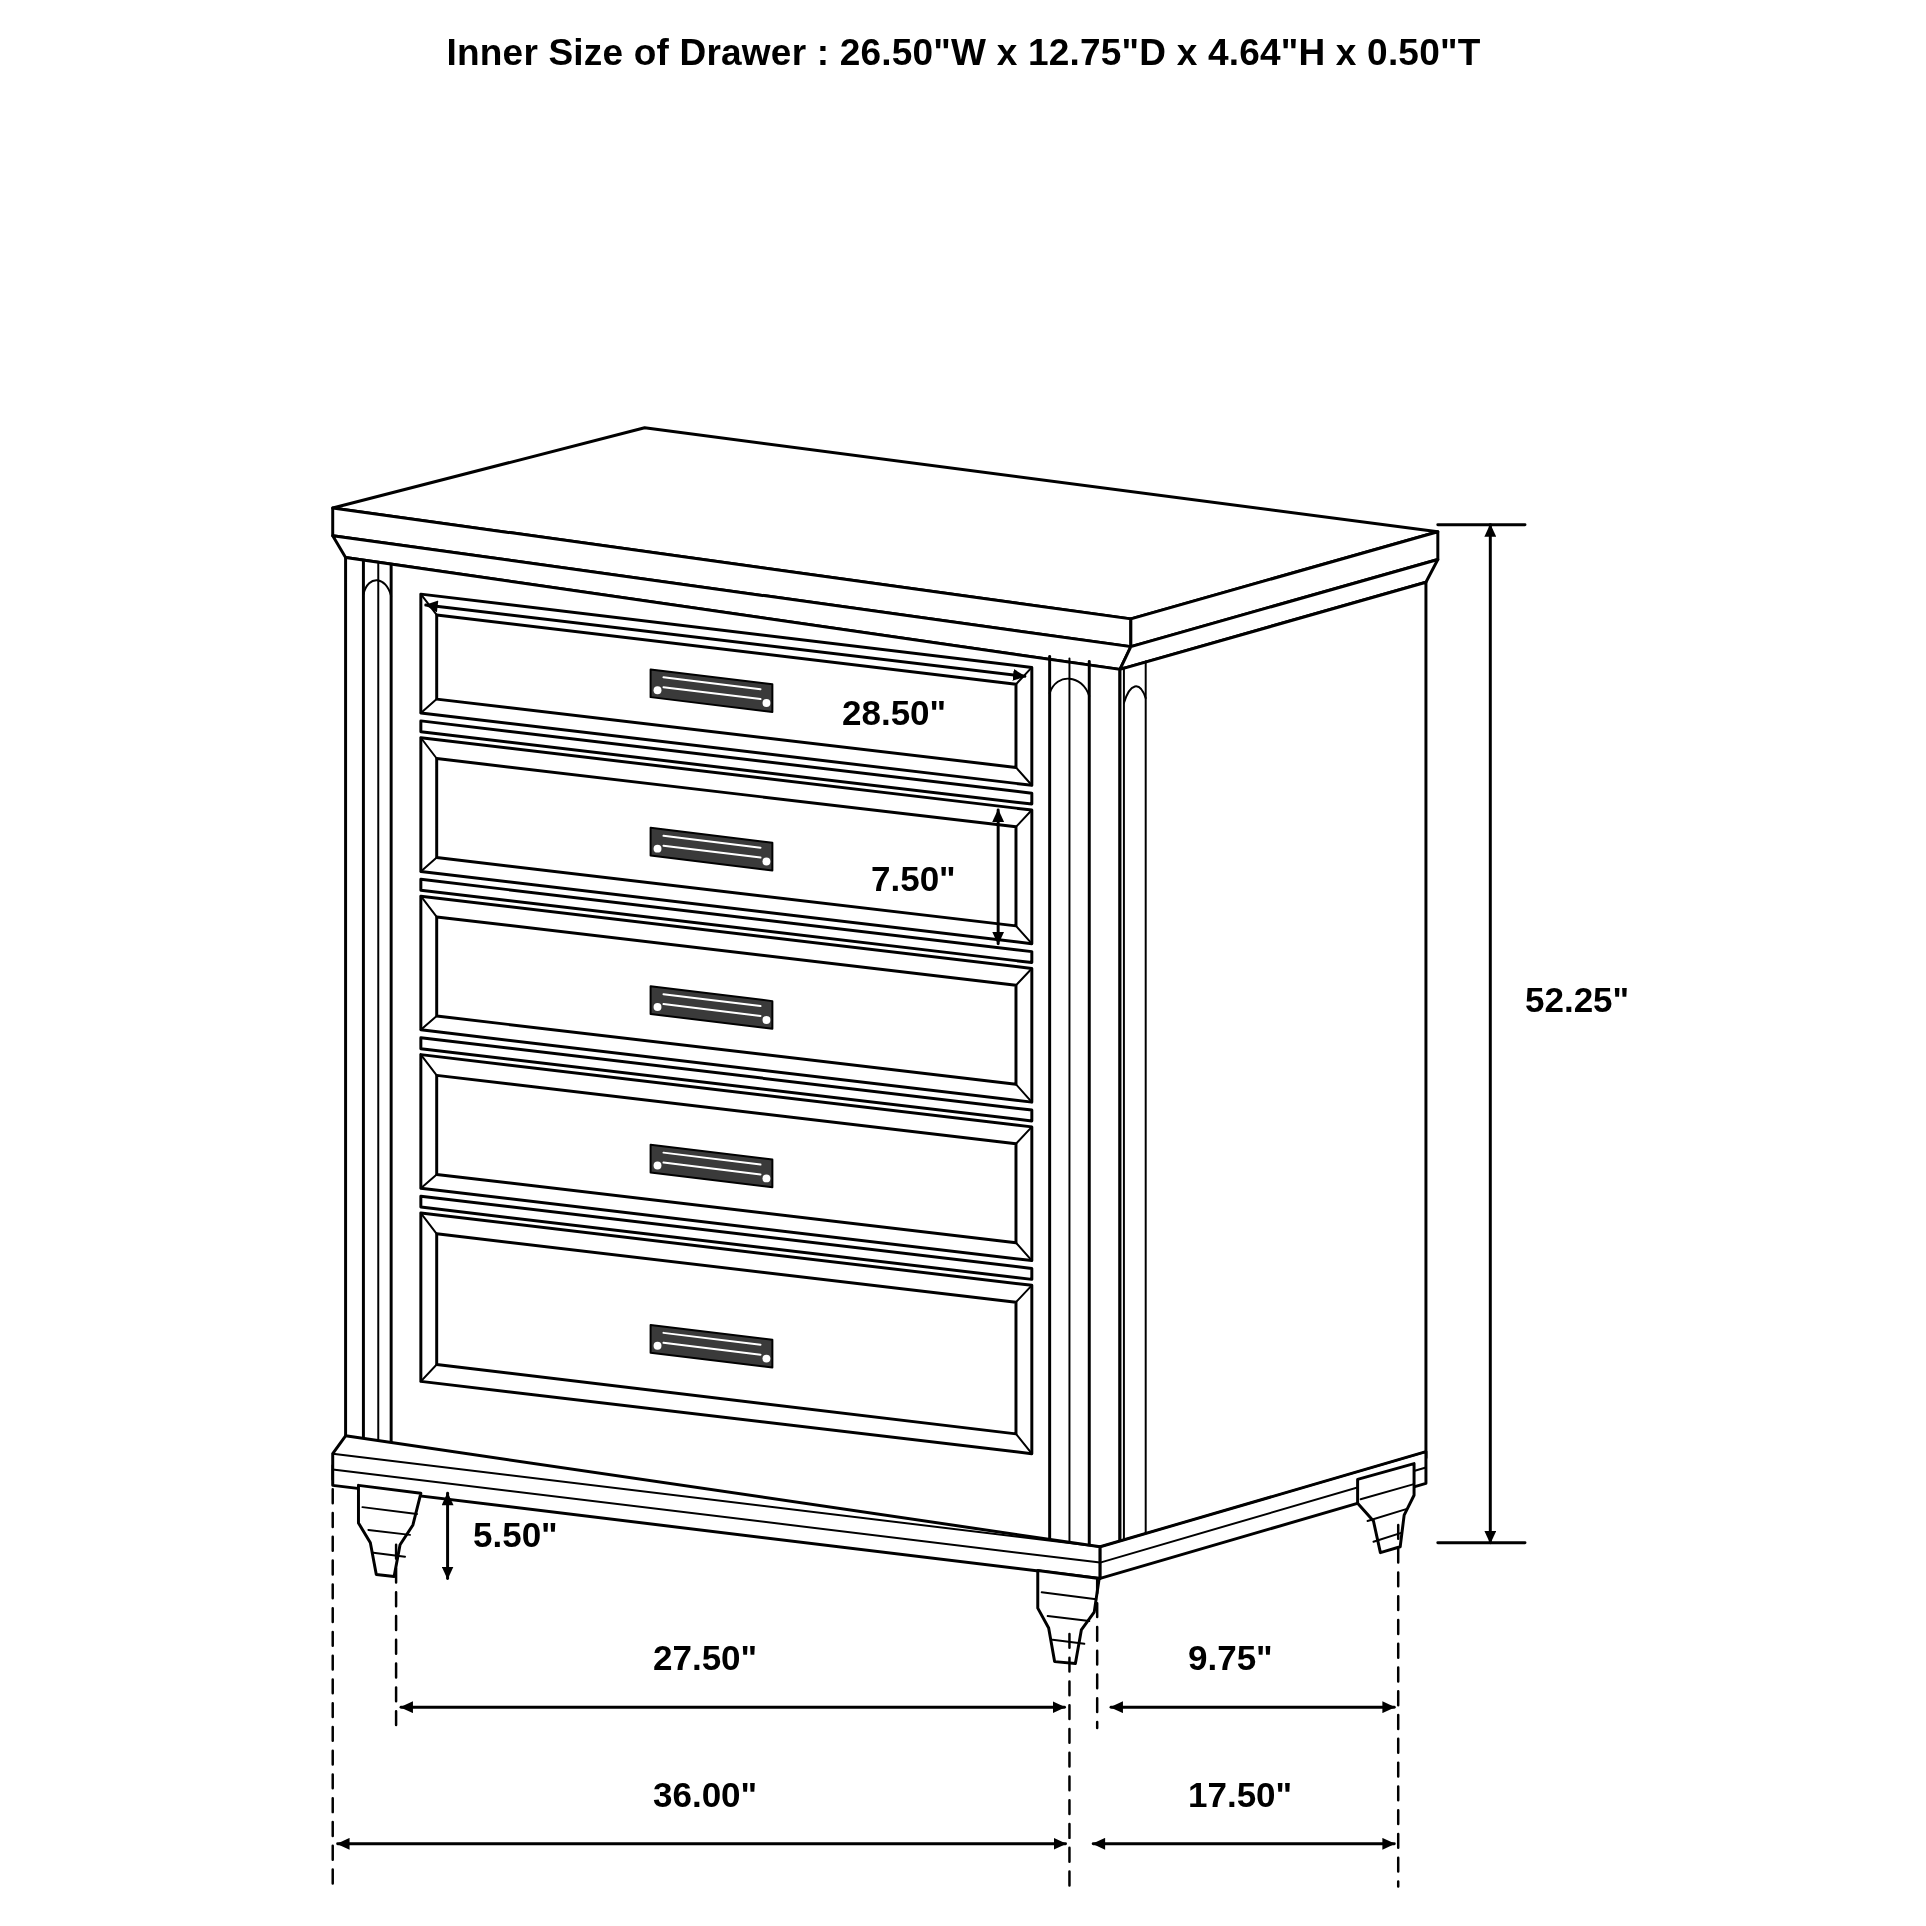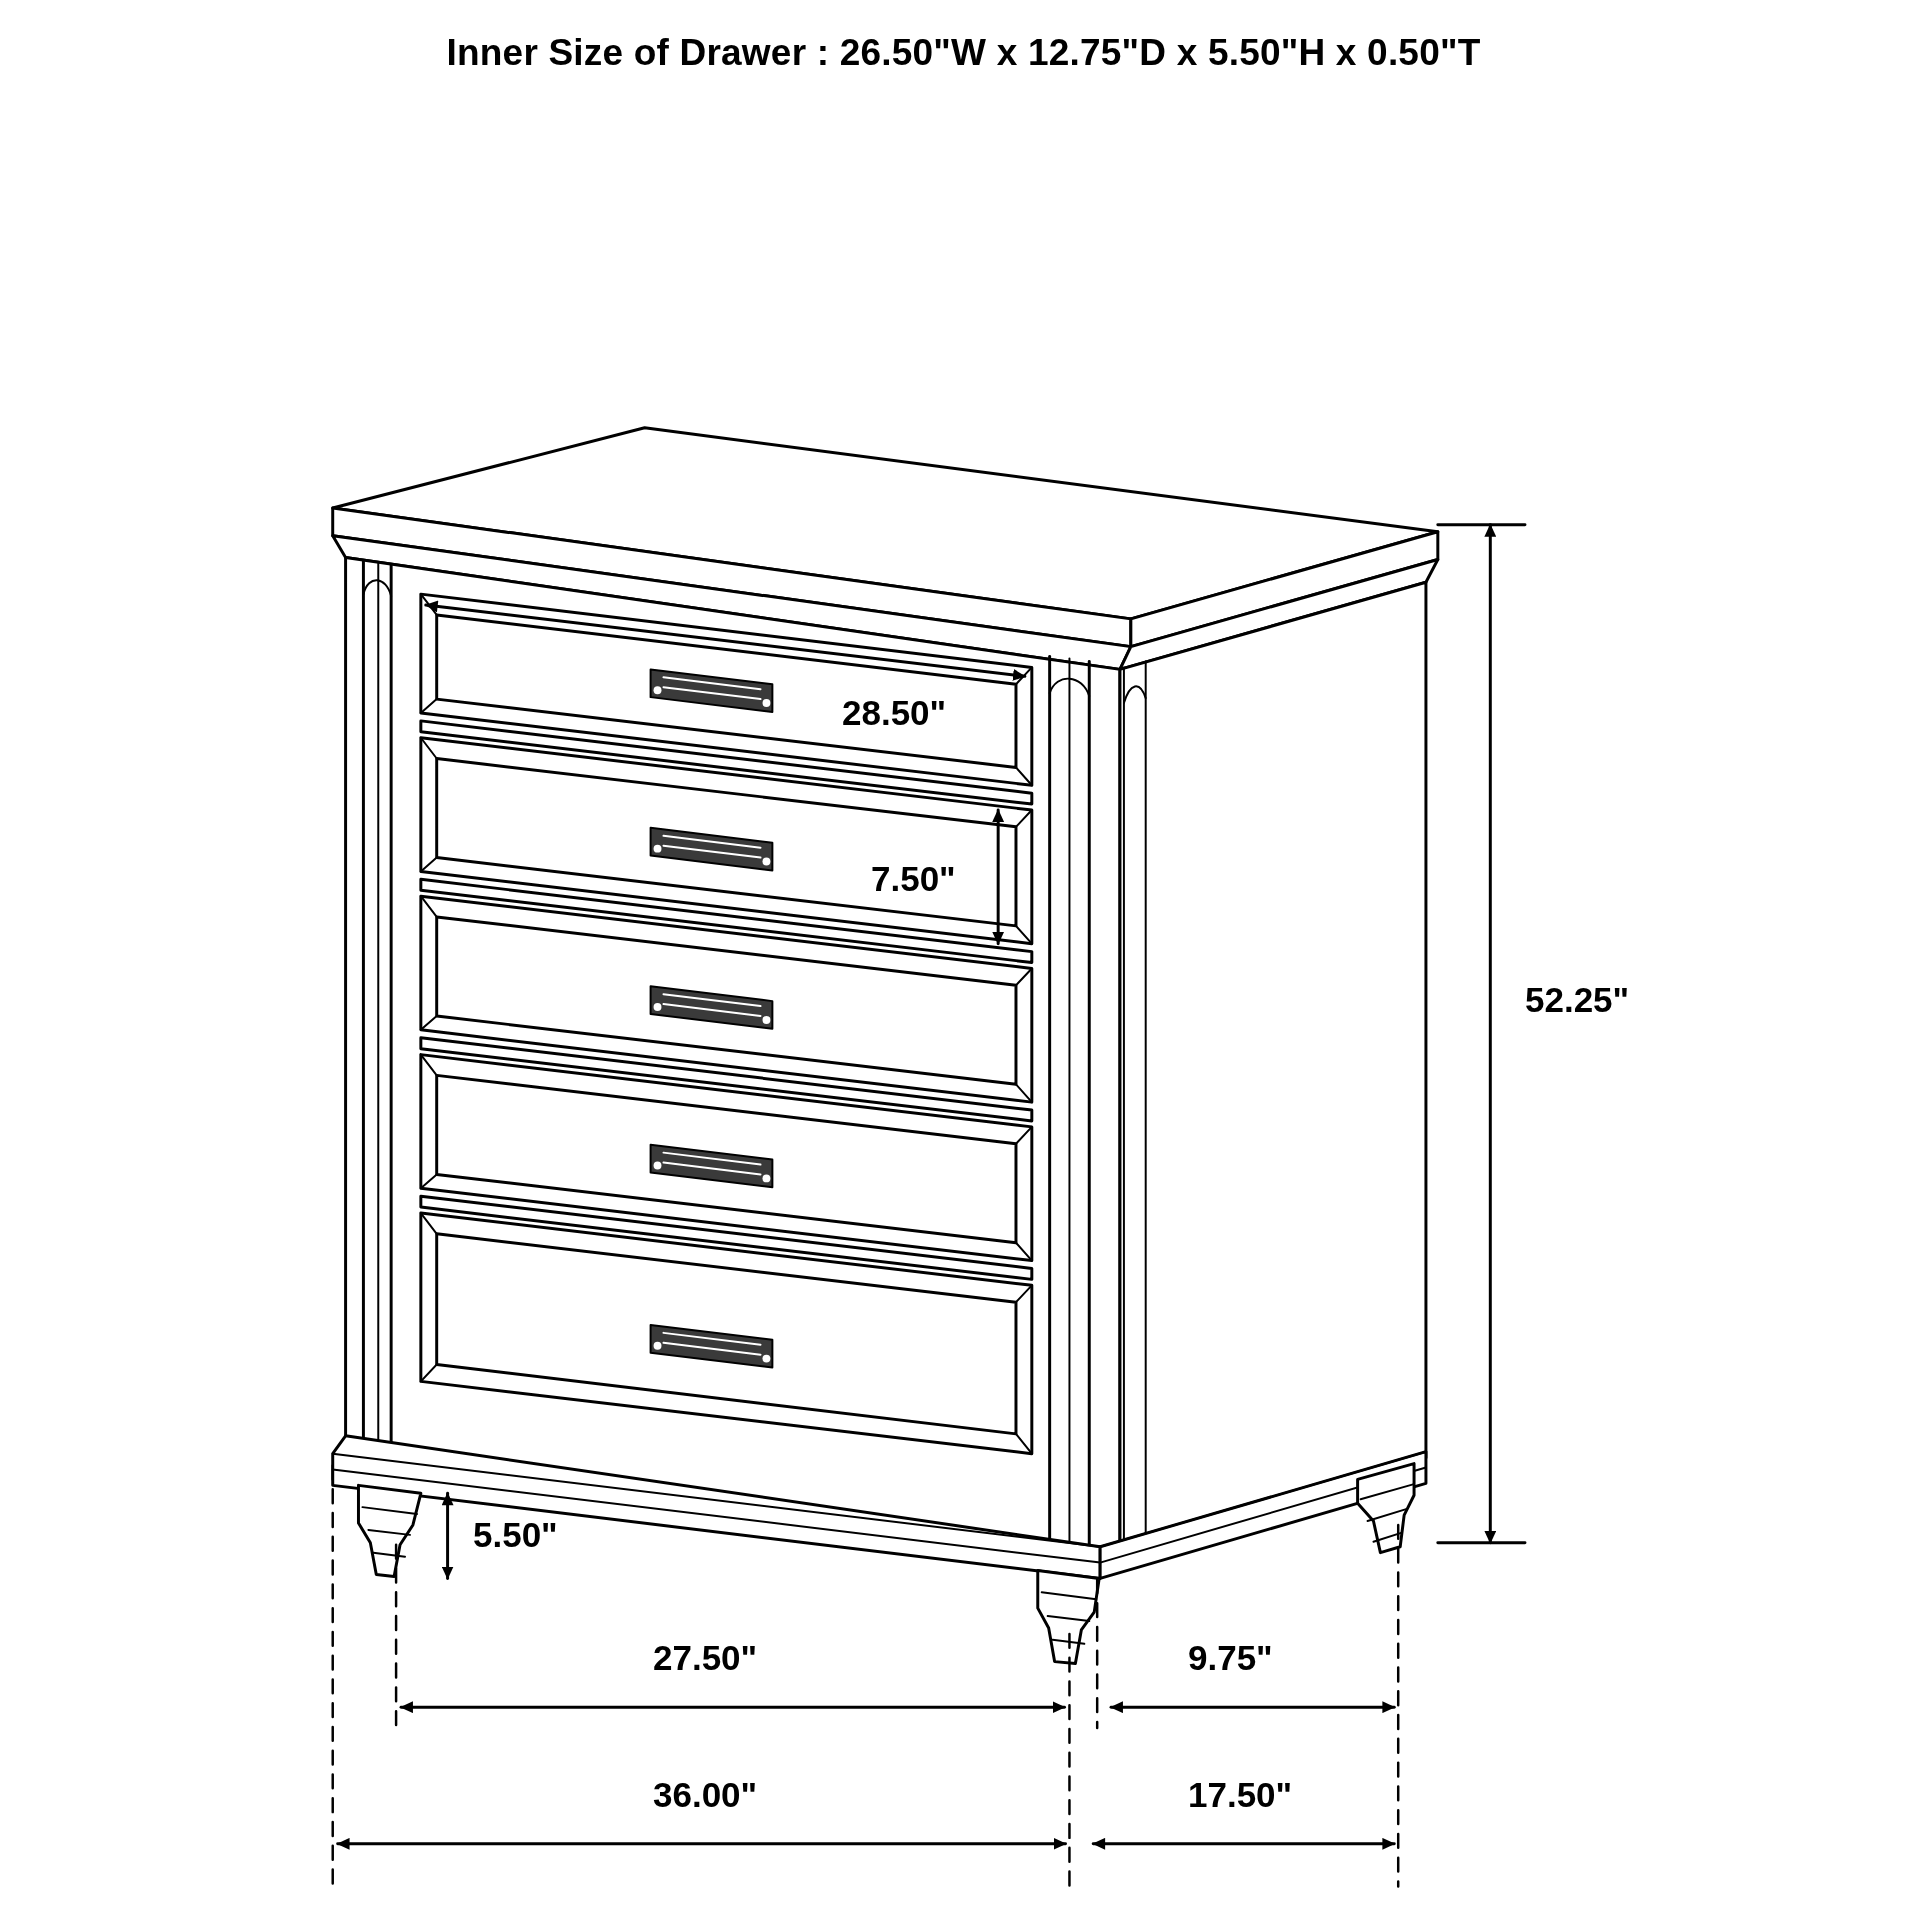--- a/index.html
+++ b/index.html
@@ -44,21 +44,21 @@
     top: 0;
     width: 1927px;
     height: 1927px;
   }
 </style>
 </head>
 <body>
 
 <div id="stage">
 
-  <div class="title">Inner Size of Drawer : 26.50"W x 12.75"D x 5.50"H x 0.50"T</div>
+  <div class="title">Inner Size of Drawer : 26.50"W x 12.75"D x 4.64"H x 0.50"T</div>
 
   <svg class="drawing" viewBox="0 0 1946 1946" xmlns="http://www.w3.org/2000/svg">
     <g fill="none" stroke="#000000" stroke-width="3" stroke-linejoin="round" stroke-linecap="round">
 
       <path d="M336 513 L651 432 L1452 537 L1142 625 Z" fill="#ffffff"></path>
 
       <path d="M336 513 L336 541 L1142 653 L1142 625 Z" fill="#ffffff"></path>
 
       <path d="M1142 625 L1452 537 L1452 565 L1142 653 Z" fill="#ffffff"></path>
 

